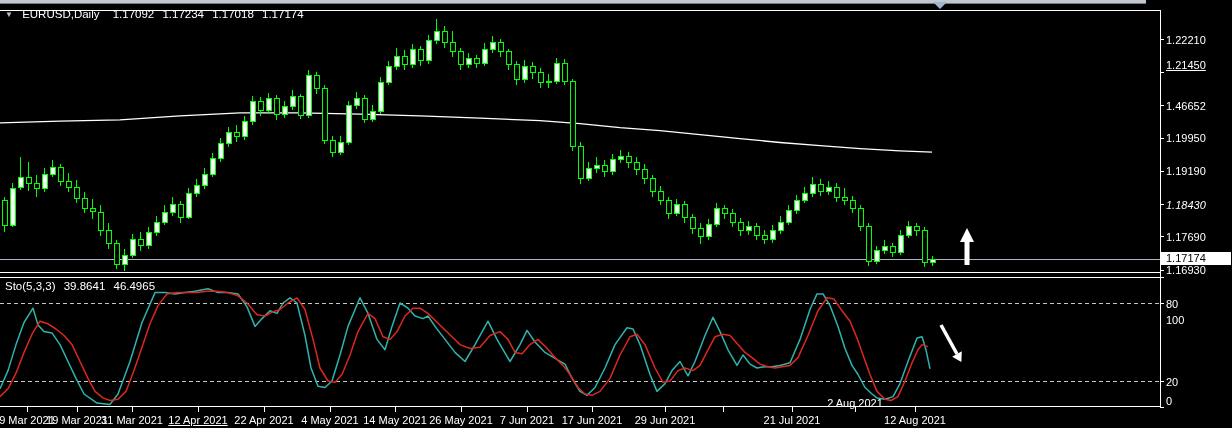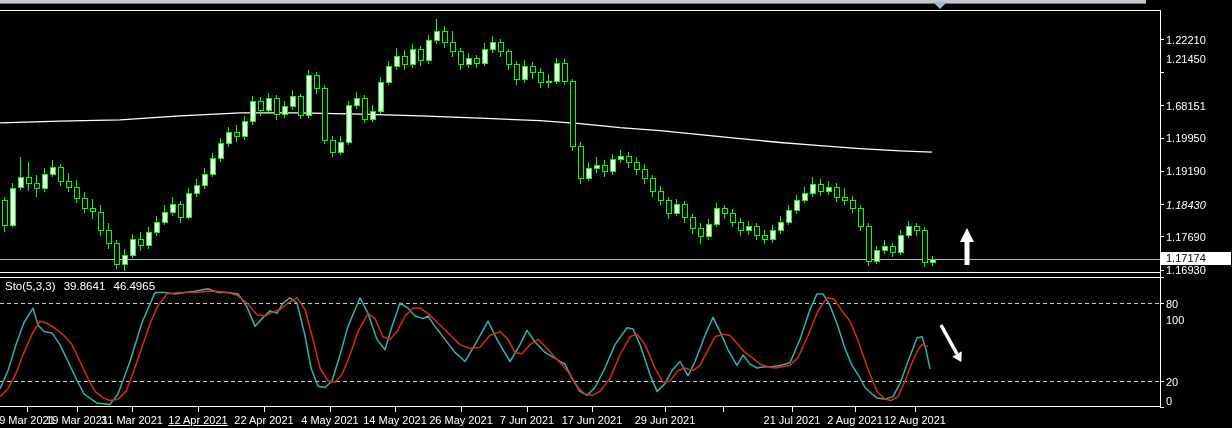--- a/index.html
+++ b/index.html
@@ -299,31 +299,39 @@
       <line x1="1160" y1="171.41878425510737" x2="1164" y2="171.41878425510737" stroke="#FFFFFF" shape-rendering="crispEdges"></line>
       <line x1="1160" y1="204.61592758678017" x2="1164" y2="204.61592758678017" stroke="#FFFFFF" shape-rendering="crispEdges"></line>
       <line x1="1160" y1="236.93946188340806" x2="1164" y2="236.93946188340806" stroke="#FFFFFF" shape-rendering="crispEdges"></line>
       <line x1="1160" y1="270.1366052150808" x2="1164" y2="270.1366052150808" stroke="#FFFFFF" shape-rendering="crispEdges"></line>
       <line x1="1160" y1="277.5" x2="1164" y2="277.5" stroke="#FFFFFF" shape-rendering="crispEdges"></line>
       <line x1="1160" y1="303.5" x2="1164" y2="303.5" stroke="#FFFFFF" shape-rendering="crispEdges"></line>
       <line x1="1160" y1="381.5" x2="1164" y2="381.5" stroke="#FFFFFF" shape-rendering="crispEdges"></line>
       <line x1="1160" y1="407.5" x2="1164" y2="407.5" stroke="#FFFFFF" shape-rendering="crispEdges"></line>
     </svg>
 
+  <div id="quote-line" class="txt">
+    <span class="tri">▼</span>
+    <span class="sym">EURUSD,Daily</span>
+    <span class="val">1.17092</span>
+    <span class="val">1.17234</span>
+    <span class="val">1.17018</span>
+    <span class="val">1.17174</span>
+  </div>
 
   <div id="sto-label" class="txt">
     <span>Sto(5,3,3)</span>
     <span>39.8641</span>
     <span>46.4965</span>
   </div>
 
   <div id="price-axis">
       <span class="axis-lbl" style="left: 1166px; top: 34px;">1.22210</span>
-      <span class="axis-lbl" style="left: 1166px; top: 53px;">1.21450</span>
-      <span class="axis-lbl" style="left: 1166px; top: 100px;">1.68151</span>
+      <span class="axis-lbl" style="left: 1166px; top: 59px; text-decoration: underline;">1.21450</span>
+      <span class="axis-lbl" style="left: 1166px; top: 100px;">1.46652</span>
       <span class="axis-lbl" style="left: 1166px; top: 132px;">1.19950</span>
       <span class="axis-lbl" style="left: 1166px; top: 165px;">1.19190</span>
       <span class="axis-lbl" style="left: 1166px; top: 199px; font-style: italic;">1.18430</span>
       <span class="axis-lbl" style="left: 1166px; top: 231px;">1.17690</span>
       <span class="axis-lbl" style="left: 1166px; top: 264px;">1.16930</span>
     </div>
   <div id="cur-price-box" style="top: 252px; background: rgb(255, 255, 255); color: rgb(0, 0, 0);">
     <span>1.17174</span>
   </div>
   <div id="sto-axis">
@@ -339,16 +347,16 @@
       <span class="date-lbl" style="left: 198px; top: 414px; text-decoration: underline;">12 Apr 2021</span>
       <span class="date-lbl" style="left: 264px; top: 414px;">22 Apr 2021</span>
       <span class="date-lbl" style="left: 330px; top: 414px;">4 May 2021</span>
       <span class="date-lbl" style="left: 395px; top: 414px;">14 May 2021</span>
       <span class="date-lbl" style="left: 461px; top: 414px;">26 May 2021</span>
       <span class="date-lbl" style="left: 527px; top: 414px;">7 Jun 2021</span>
       <span class="date-lbl" style="left: 592px; top: 414px;">17 Jun 2021</span>
       <span class="date-lbl" style="left: 665px; top: 414px;">29 Jun 2021</span>
       <span class="date-lbl" style="left: 723px; top: 437px;">9 Jul 2021</span>
       <span class="date-lbl" style="left: 792px; top: 414px;">21 Jul 2021</span>
-      <span class="date-lbl" style="left: 855px; top: 414px; text-align: right;">2 Aug 2021</span>
+      <span class="date-lbl" style="left: 855px; top: 397px; text-align: right;">2 Aug 2021</span>
       <span class="date-lbl" style="left: 915px; top: 414px;">12 Aug 2021</span>
     </div>
 </div>
 
 </body></html>

